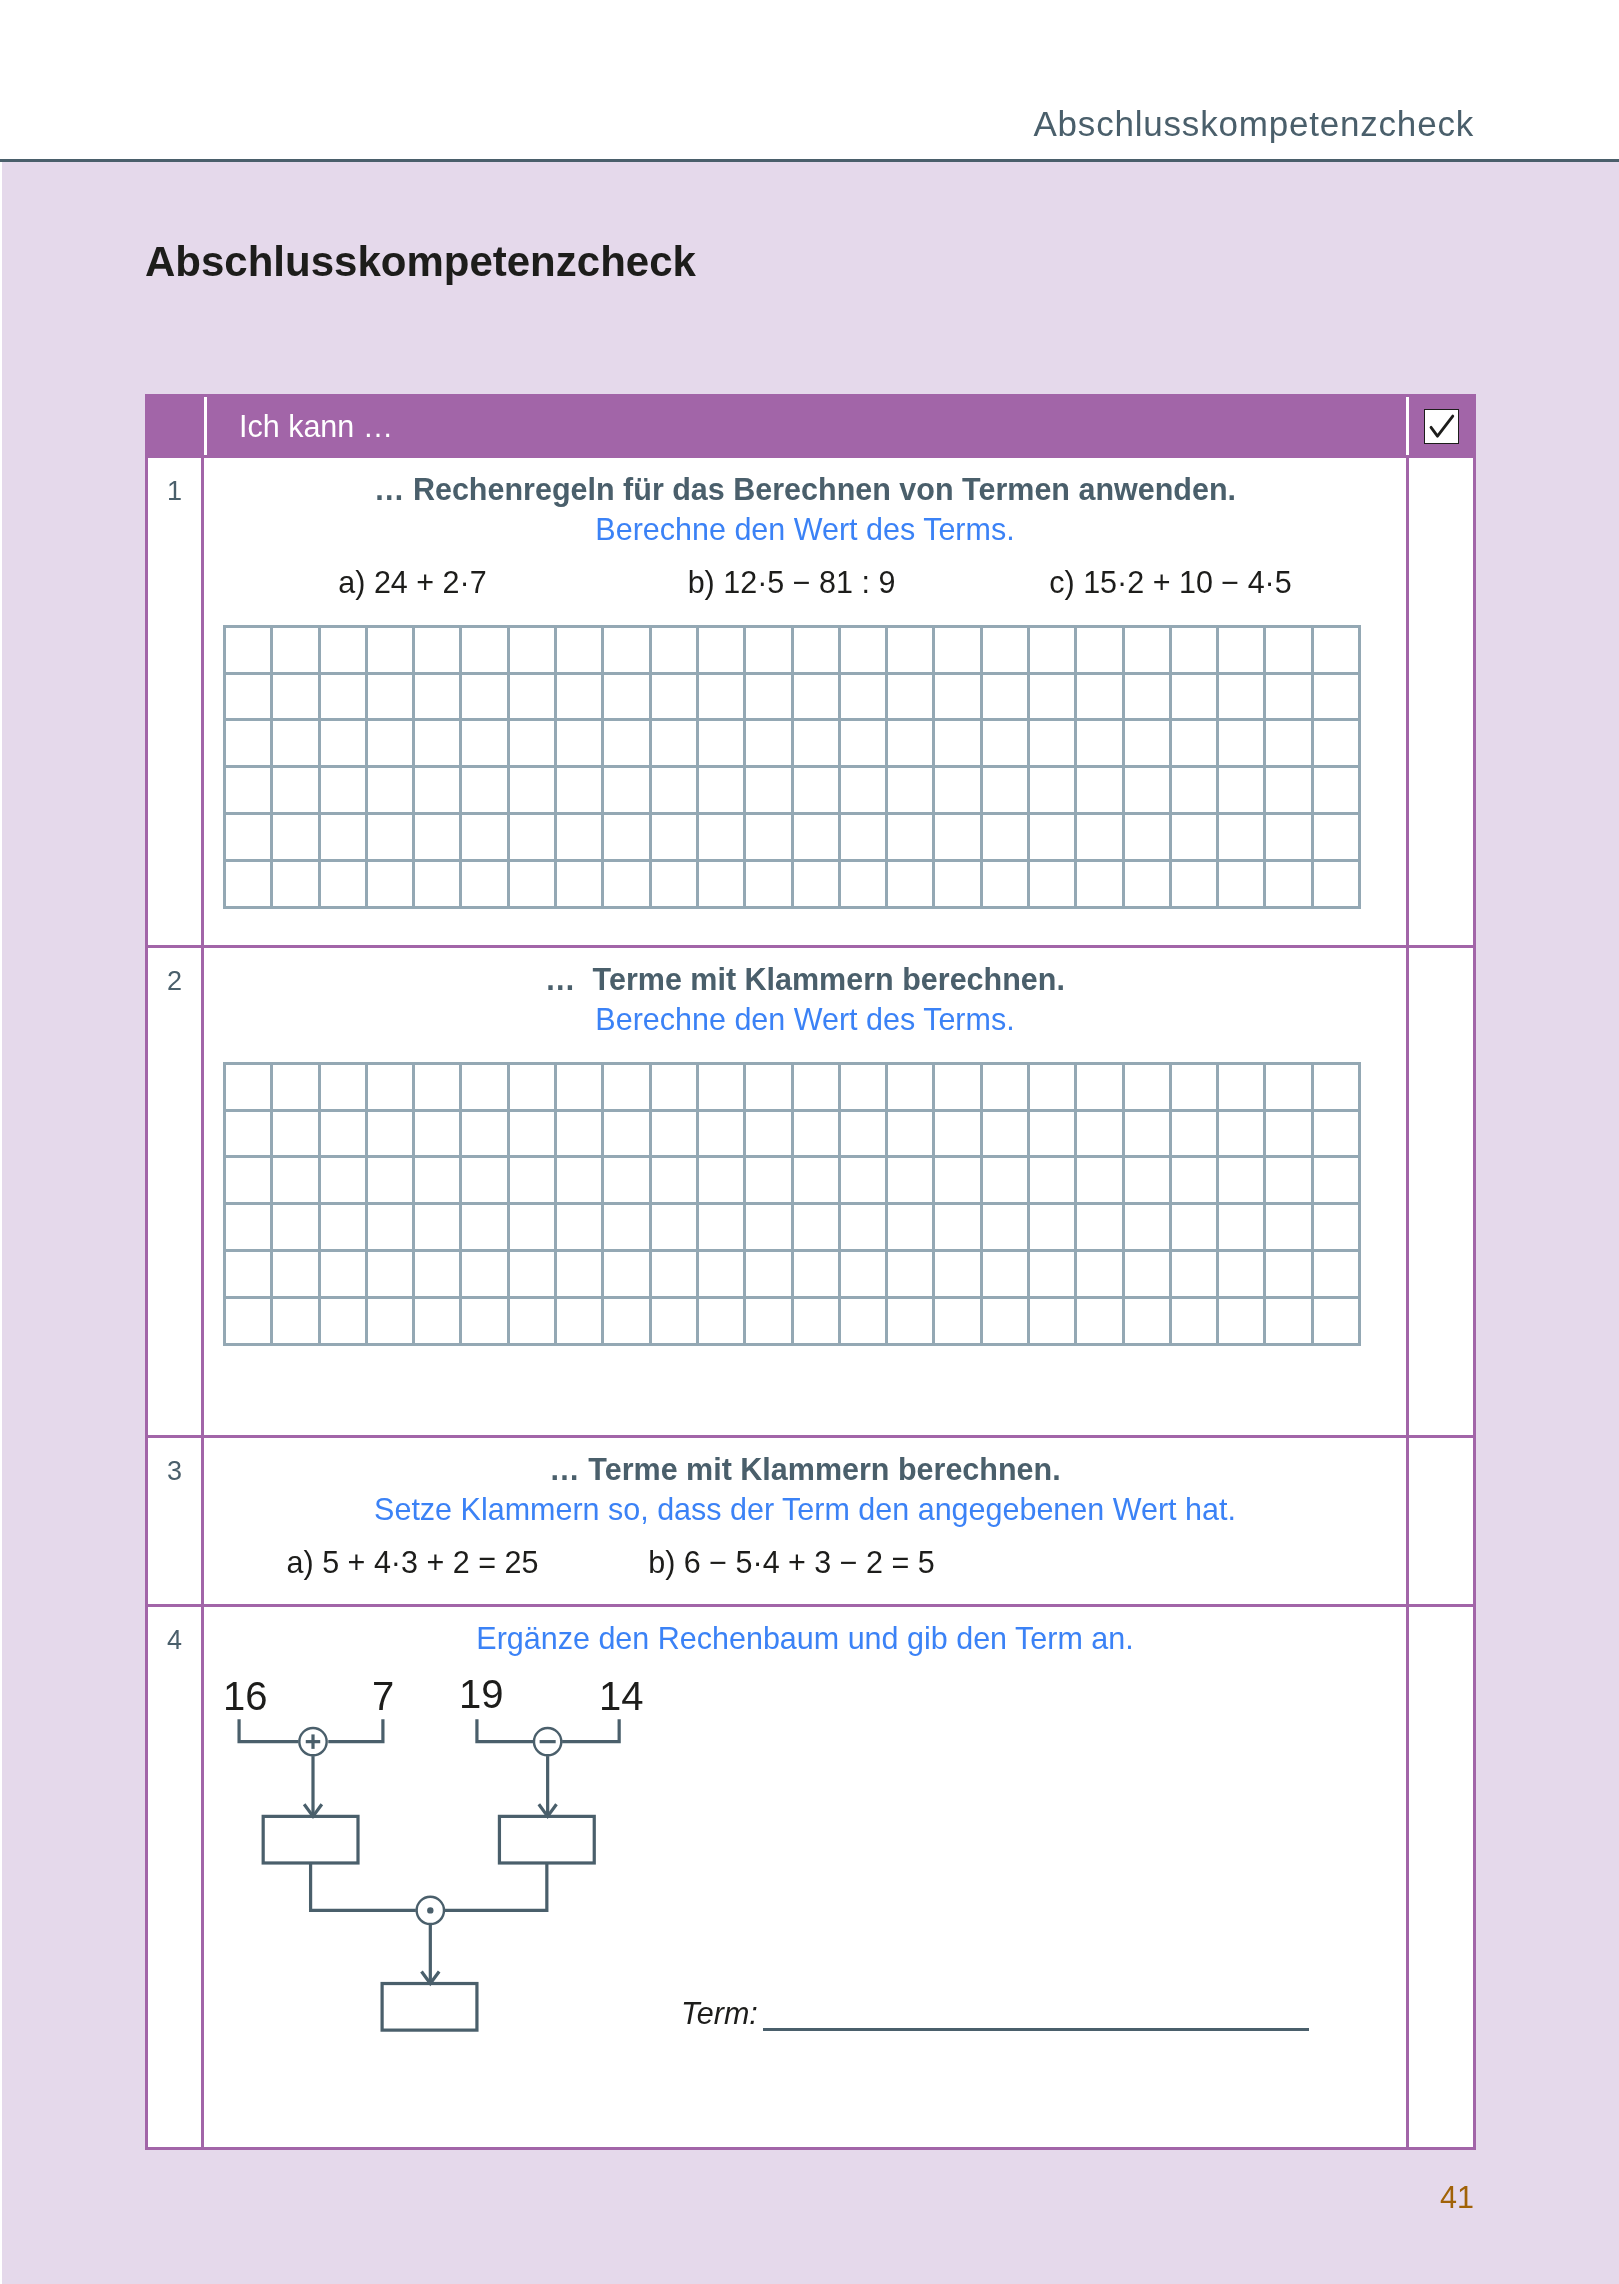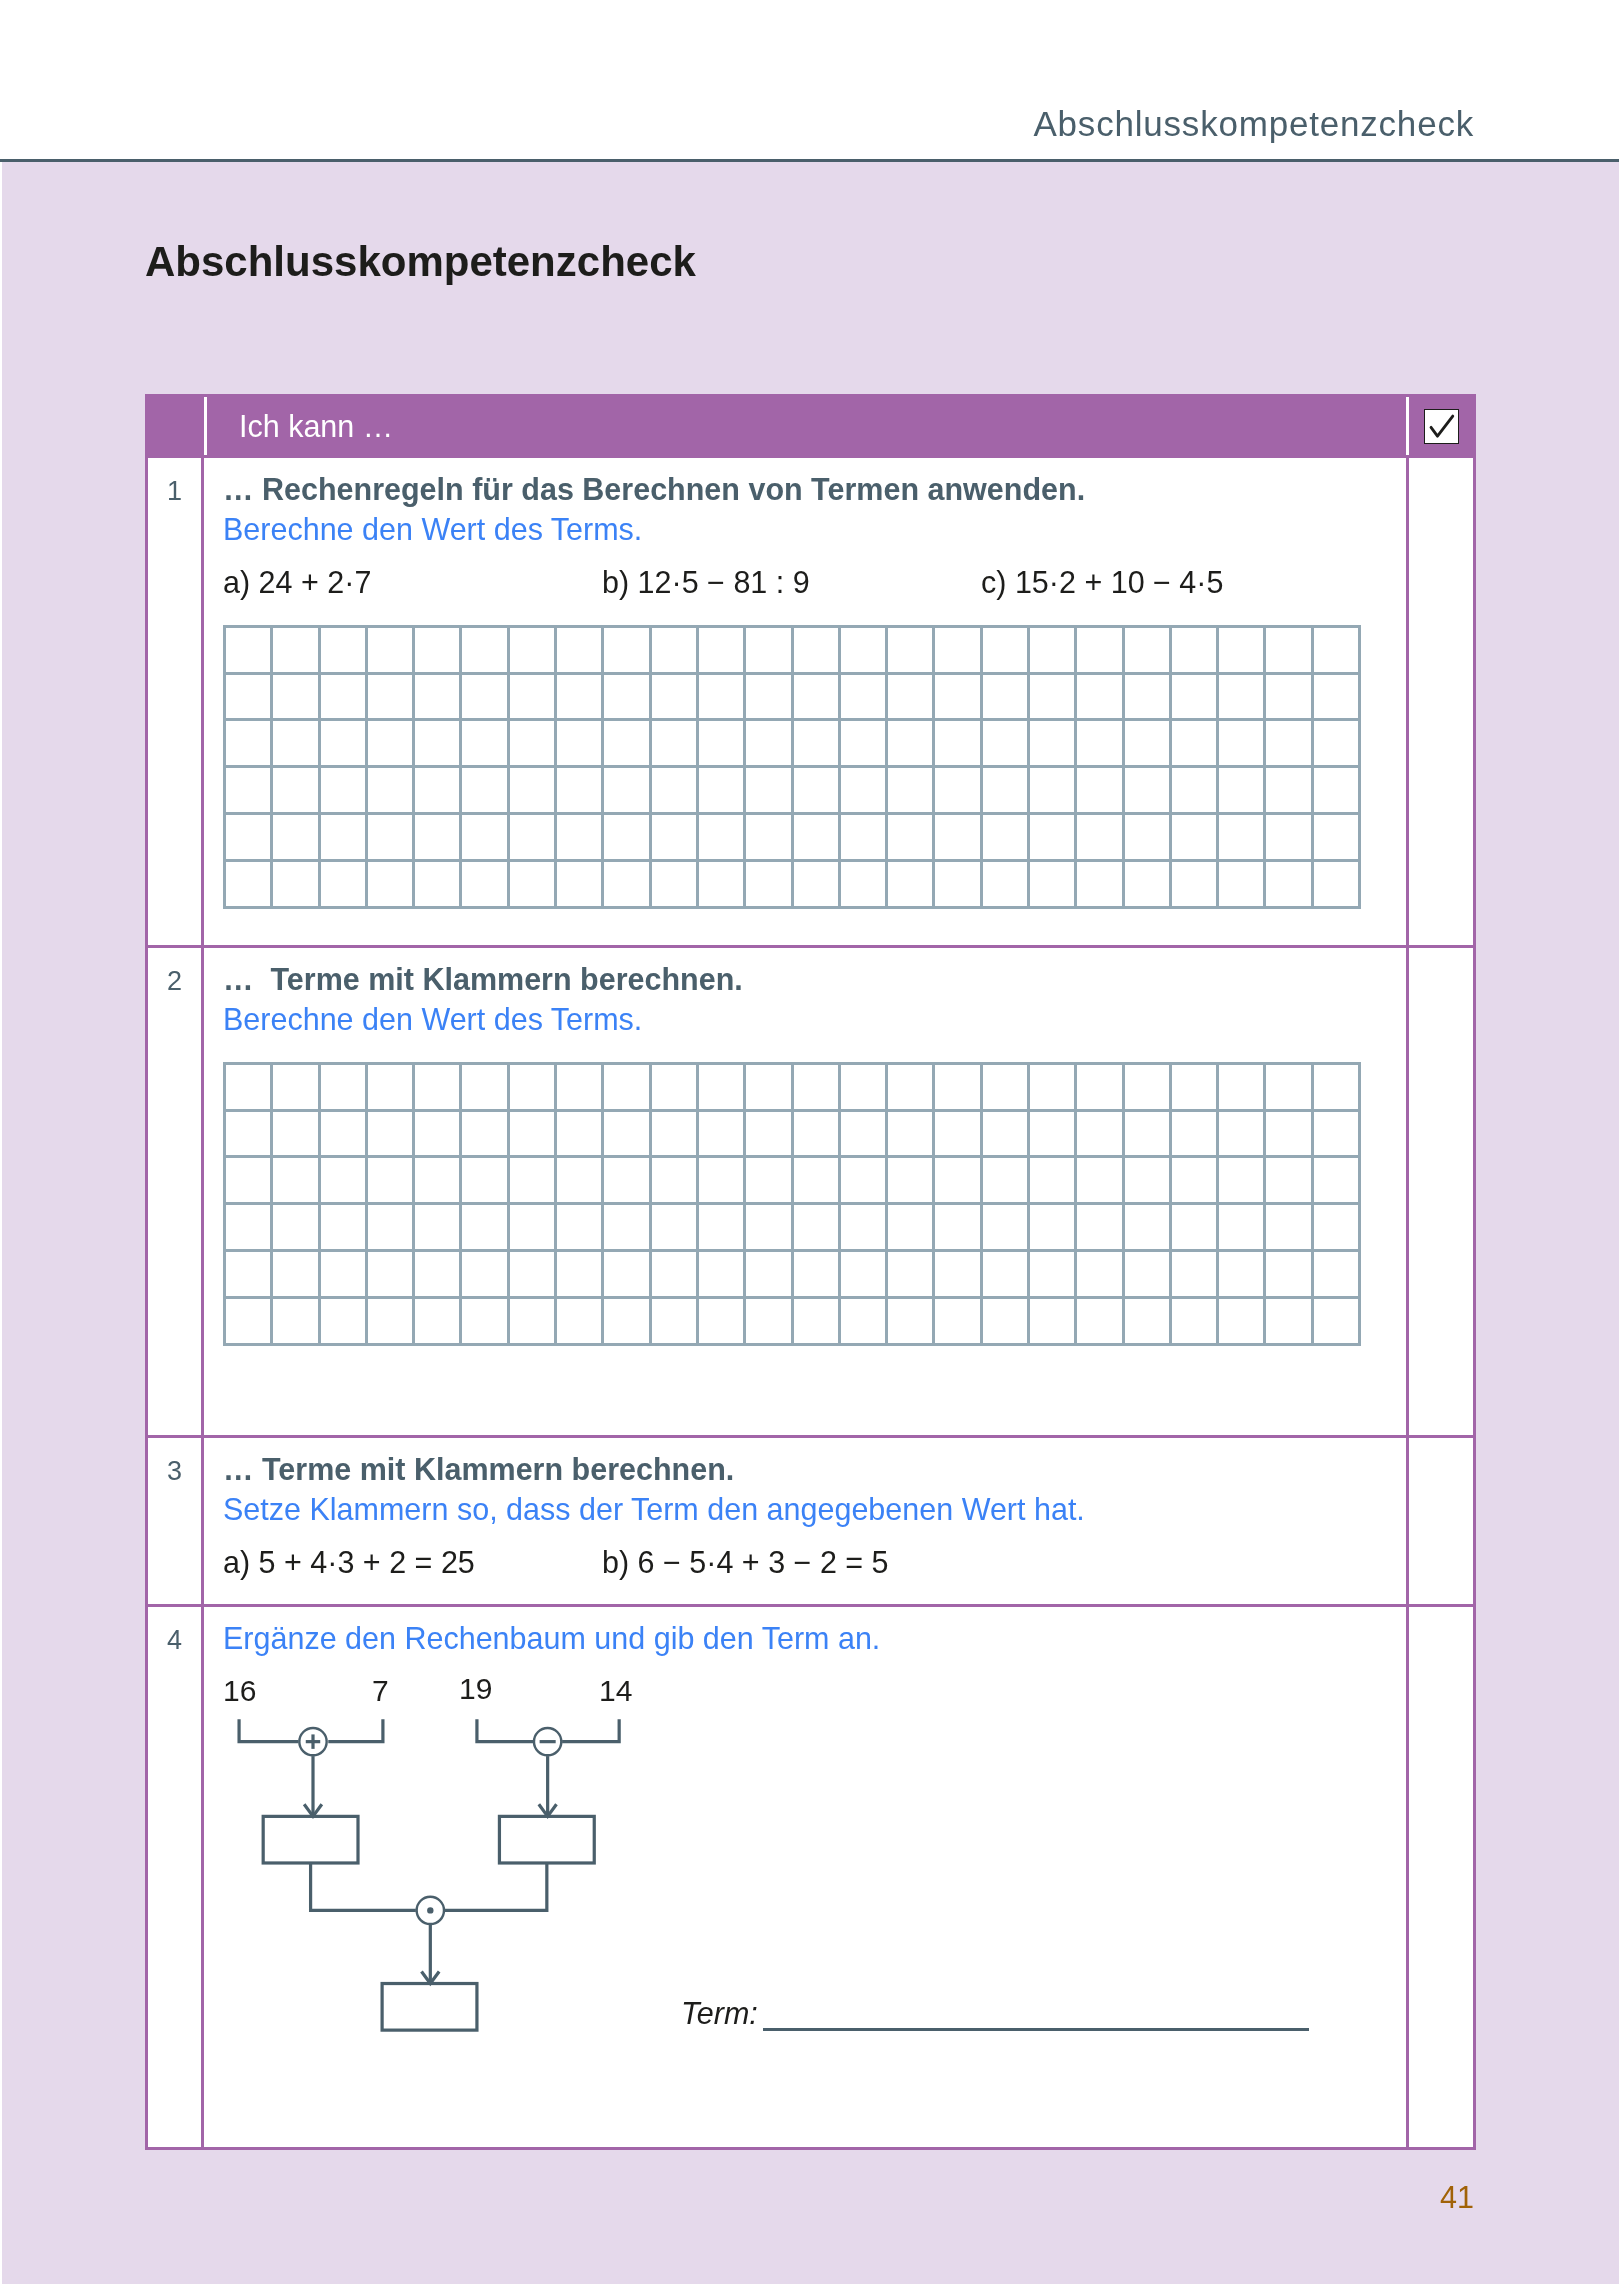--- a/index.html
+++ b/index.html
@@ -48,39 +48,39 @@
     box-sizing: border-box; display: flex; align-items: center; justify-content: center;
   }
   .row { display: flex; border-top: 3.2px solid #a265a8; }
   .row .num-col {
     width: 56px; border-right: 3.2px solid #a265a8;
     font-size: 27px; color: #4a5f6b; text-align: center; padding-top: 17.7px;
     box-sizing: border-box;
   }
   .row .main-col {
     flex: 1; border-right: 3.2px solid #a265a8; padding: 11.3px 19px 24px 19px;
-    box-sizing: border-box; position: relative;
+    box-sizing: border-box; position: relative; text-align: center;
   }
   .row .check-col { width: 64px; }
   .task-title {
     font-size: 30.5px; font-weight: bold; color: #4a5f6b; line-height: 40px;
   }
   .task-instr { font-size: 30.5px; line-height: 40px; color: #3b82f6; }
   .exprs { display: flex; font-size: 30.5px; margin-top: 13px; line-height: 40px; }
   .expr { width: 379px; }
   .grid {
     margin-top: 22.5px; width: 1138px; height: 284px;
     display: grid; grid-template-columns: repeat(24, 1fr); grid-template-rows: repeat(6, 1fr);
     border-top: 3.2px solid #94a8b4; border-left: 3.2px solid #94a8b4;
     box-sizing: border-box;
   }
   .grid > div { border-right: 3.2px solid #94a8b4; border-bottom: 3.2px solid #94a8b4; }
   .tree-wrap { position: relative; height: 418px; }
   .tree-svg { position: absolute; left: 0; top: 0; }
-  .tree-num { position: absolute; font-size: 30px; color: #1d1d1b; }
+  .tree-num { position: absolute; font-size: 40px; color: #1d1d1b; }
   .term-line {
     position: absolute; left: 458px; top: 338px; display: flex; align-items: flex-end;
     font-size: 30.5px;
     font-style: italic;
   }
   .term-blank {
     display: inline-block; width: 546px; border-bottom: 3.2px solid #4a5f6b; margin-left: 4.8px; height: 30.5px;
   }
   .page-number {
     position: absolute; left: 1440px; top: 2180px; font-size: 30.5px; color: #a16207;

